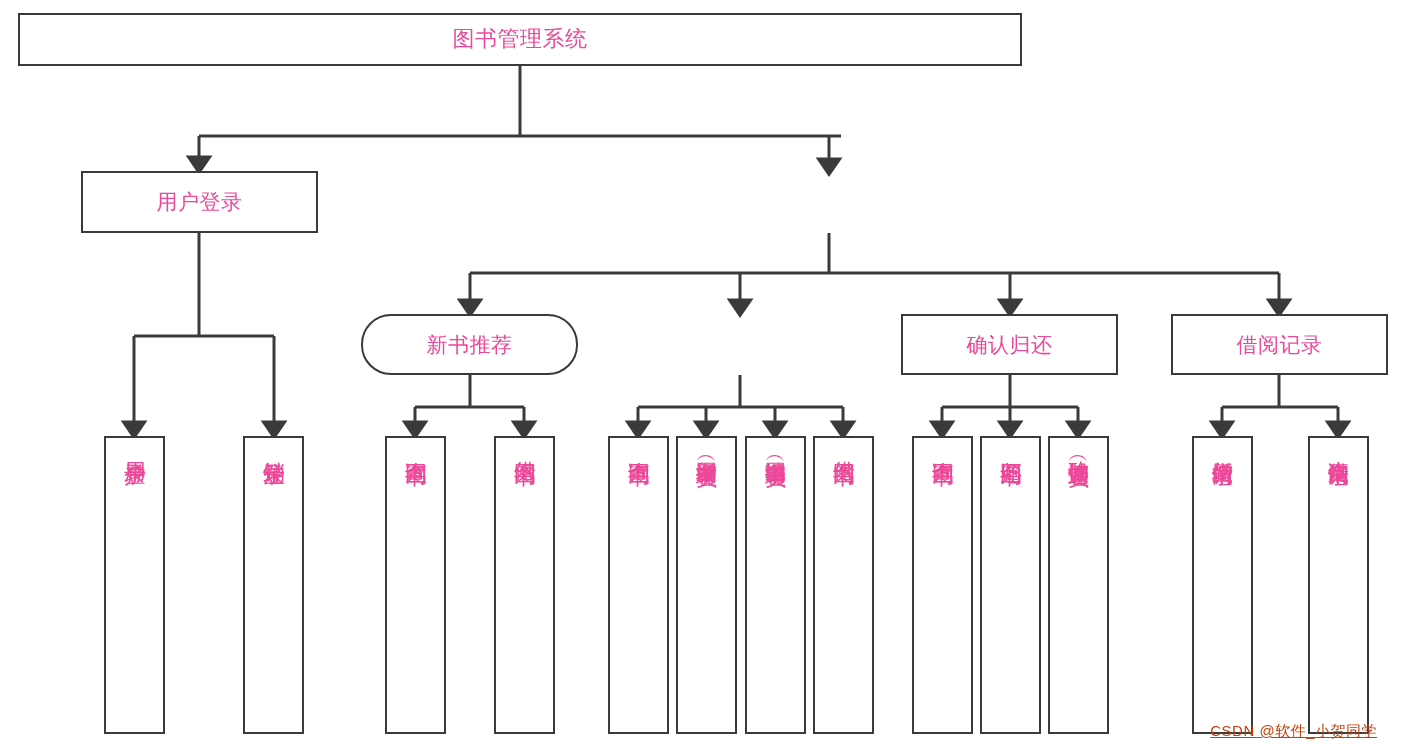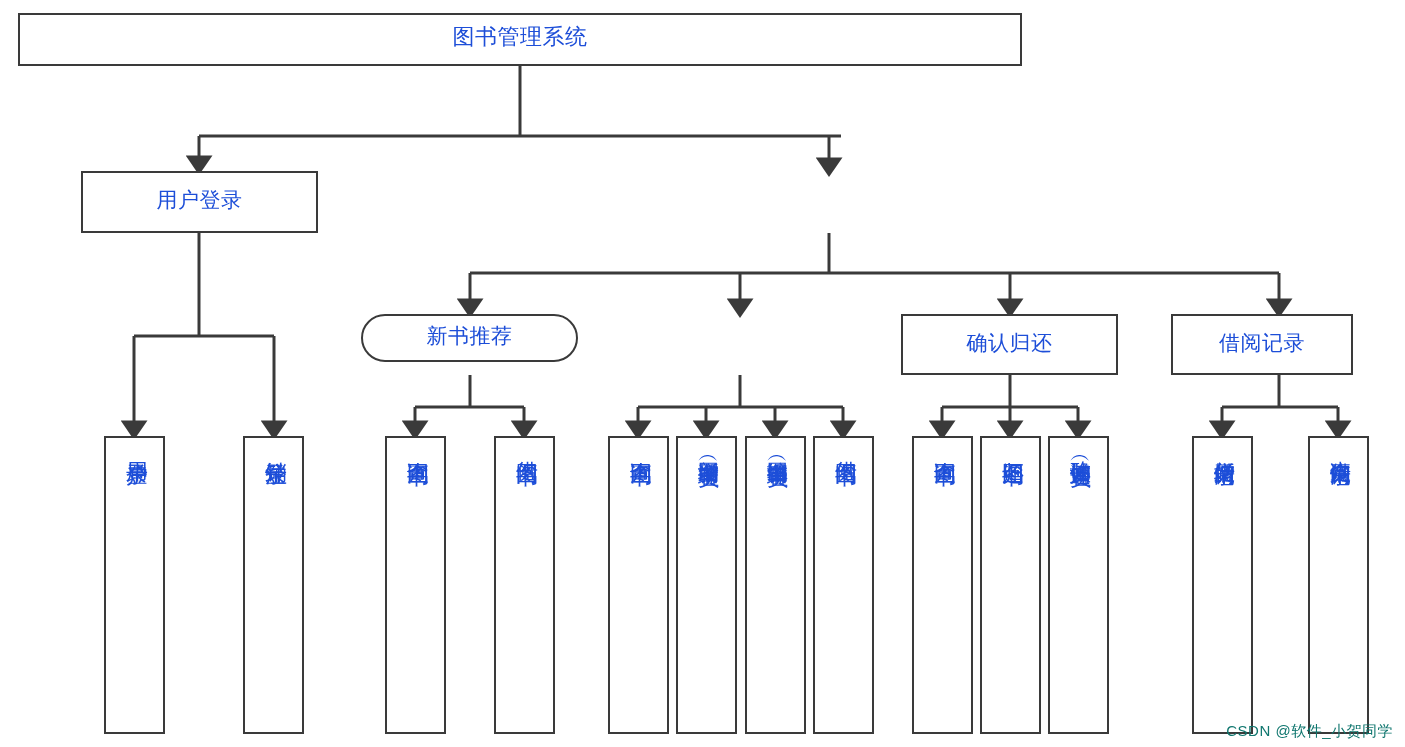--- a/index.html
+++ b/index.html
@@ -27,22 +27,21 @@
     pointer-events: none;
   }
   .node {
     position: absolute;
     box-sizing: border-box;
     background: #ffffff;
     border: 2px solid #3a3a3a;
     display: flex;
     align-items: center;
     justify-content: center;
-    color: #1d4ed8;
-    font-family: Liberation Mono, monospace;
+    color: #ec4899;
   }
   .node .node-label {
     display: block;
     text-align: center;
     line-height: 1.12;
     letter-spacing: 0.5px;
   }
   .node.horiz .node-label {
     font-size: 21px;
   }
@@ -59,27 +58,28 @@
     font-size: 22px;
     line-height: 1.04;
     letter-spacing: 1px;
     white-space: nowrap;
   }
   .node.vert.tall-text .node-label {
     font-size: 21px;
   }
   #watermark {
     position: absolute;
-    right: 12px;
+    right: 28px;
     bottom: 6px;
     font-size: 15px;
-    color: #0f766e;
+    color: #c2410c;
     letter-spacing: 0.5px;
     white-space: nowrap;
     user-select: none;
+    text-decoration: underline;
   }
 </style>
 </head>
 <body>
 
 <div id="diagram-root">
 
   <svg id="edges-layer" viewBox="0 0 1405 747" width="1405" height="747" xmlns="http://www.w3.org/2000/svg">
     <defs>
       <marker id="arrowhead" markerWidth="9" markerHeight="9" refX="3.2" refY="4.5" orient="auto" markerUnits="strokeWidth">
@@ -131,27 +131,27 @@
   </svg>
 
   <div class="node horiz root" style="left:18px; top:13px; width:1004px; height:53px;">
     <span class="node-label">图书管理系统</span>
   </div>
 
   <div class="node horiz" style="left:81px; top:171px; width:237px; height:62px;">
     <span class="node-label">用户登录</span>
   </div>
 
-  <div class="node horiz" style="left:361px; top:314px; width:217px; height:48px;border-radius:30px;">
+  <div class="node horiz" style="left:361px; top:314px; width:217px; height:61px;border-radius:30px;">
     <span class="node-label">新书推荐</span>
   </div>
   <div class="node horiz" style="left:901px; top:314px; width:217px; height:61px;">
     <span class="node-label">确认归还</span>
   </div>
-  <div class="node horiz" style="left:1171px; top:314px; width:182px; height:61px;">
+  <div class="node horiz" style="left:1171px; top:314px; width:217px; height:61px;">
     <span class="node-label">借阅记录</span>
   </div>
 
   <div class="node vert" style="left:104px; top:436px; width:61px; height:298px;">
     <span class="node-label">用户登录</span>
   </div>
   <div class="node vert" style="left:243px; top:436px; width:61px; height:298px;">
     <span class="node-label">注销登录</span>
   </div>
 

